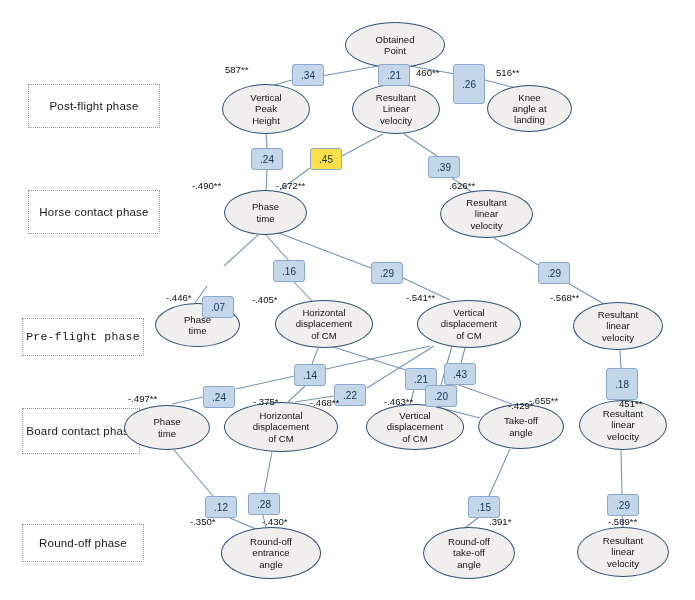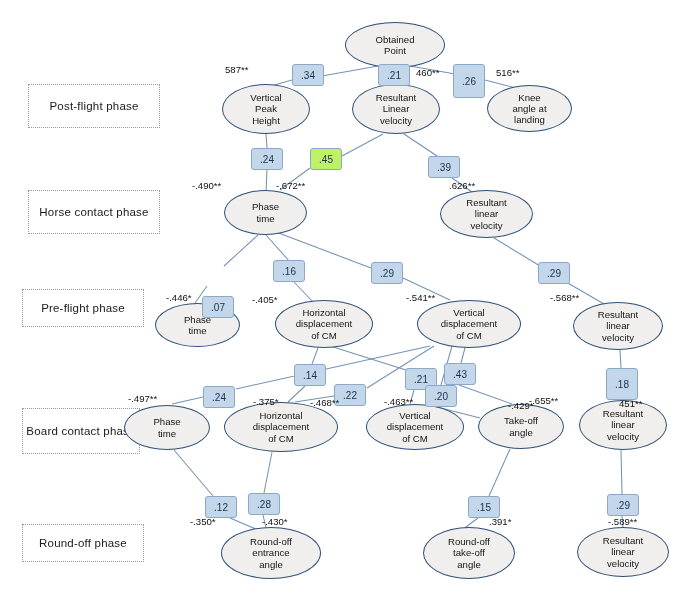--- a/index.html
+++ b/index.html
@@ -122,21 +122,21 @@
 
     <line x1="510" y1="449" x2="489" y2="496" stroke="#7492b5"></line>
     <line x1="478" y1="518" x2="462" y2="530" stroke="#7492b5"></line>
 
     <line x1="621" y1="450" x2="622" y2="494" stroke="#7492b5"></line>
     <line x1="622" y1="516" x2="623" y2="528" stroke="#7492b5"></line>
   </svg>
 
   <div class="phase-label" style="left: 28px; top: 84px; width: 132px; height: 44px; border-color: rgb(154, 154, 154);">Post-flight phase</div>
   <div class="phase-label" style="left: 28px; top: 190px; width: 132px; height: 44px; border-color: rgb(154, 154, 154);">Horse contact phase</div>
-  <div class="phase-label" style="left: 22px; top: 289px; width: 122px; height: 38px; border-color: rgb(154, 154, 154);">Pre-flight phase</div>
+  <div class="phase-label" style="left: 22px; top: 318px; width: 122px; height: 38px; border-color: rgb(154, 154, 154); font-family: Liberation Mono, monospace;">Pre-flight phase</div>
   <div class="phase-label" style="left: 22px; top: 408px; width: 118px; height: 46px; border-color: rgb(154, 154, 154);">Board contact phase</div>
   <div class="phase-label" style="left: 22px; top: 524px; width: 122px; height: 38px; border-color: rgb(154, 154, 154);">Round-off phase</div>
 
   <div class="node" style="left: 345px; top: 22px; width: 100px; height: 46px; border-color: rgb(46, 80, 118); background: rgb(240, 239, 238); color: rgb(20, 20, 20);">Obtained<br>Point</div>
   <div class="node" style="left: 222px; top: 84px; width: 88px; height: 50px; border-color: rgb(46, 80, 118); background: rgb(240, 239, 238); color: rgb(20, 20, 20);">Vertical<br>Peak<br>Height</div>
   <div class="node" style="left: 352px; top: 84px; width: 88px; height: 50px; border-color: rgb(46, 80, 118); background: rgb(240, 239, 238); color: rgb(20, 20, 20);">Resultant<br>Linear<br>velocity</div>
   <div class="node" style="left: 487px; top: 85px; width: 85px; height: 47px; border-color: rgb(46, 80, 118); background: rgb(240, 239, 238); color: rgb(20, 20, 20);">Knee<br>angle at<br>landing</div>
   <div class="node" style="left: 224px; top: 190px; width: 83px; height: 45px; border-color: rgb(46, 80, 118); background: rgb(240, 239, 238); color: rgb(20, 20, 20);">Phase<br>time</div>
   <div class="node" style="left: 440px; top: 190px; width: 93px; height: 48px; border-color: rgb(46, 80, 118); background: rgb(240, 239, 238); color: rgb(20, 20, 20);">Resultant<br>linear<br>velocity</div>
   <div class="node" style="left: 155px; top: 303px; width: 85px; height: 44px; border-color: rgb(46, 80, 118); background: rgb(240, 239, 238); color: rgb(20, 20, 20);">Phase<br>time</div>
@@ -147,23 +147,23 @@
   <div class="node" style="left: 224px; top: 402px; width: 114px; height: 50px; border-color: rgb(46, 80, 118); background: rgb(240, 239, 238); color: rgb(20, 20, 20);">Horizontal<br>displacement<br>of CM</div>
   <div class="node" style="left: 366px; top: 404px; width: 98px; height: 46px; border-color: rgb(46, 80, 118); background: rgb(240, 239, 238); color: rgb(20, 20, 20);">Vertical<br>displacement<br>of CM</div>
   <div class="node" style="left: 478px; top: 404px; width: 86px; height: 45px; border-color: rgb(46, 80, 118); background: rgb(240, 239, 238); color: rgb(20, 20, 20);">Take-off<br>angle</div>
   <div class="node" style="left: 579px; top: 400px; width: 88px; height: 50px; border-color: rgb(46, 80, 118); background: rgb(240, 239, 238); color: rgb(20, 20, 20);">Resultant<br>linear<br>velocity</div>
   <div class="node" style="left: 221px; top: 527px; width: 100px; height: 52px; border-color: rgb(46, 80, 118); background: rgb(240, 239, 238); color: rgb(20, 20, 20);">Round-off<br>entrance<br>angle</div>
   <div class="node" style="left: 423px; top: 527px; width: 92px; height: 52px; border-color: rgb(46, 80, 118); background: rgb(240, 239, 238); color: rgb(20, 20, 20);">Round-off<br>take-off<br>angle</div>
   <div class="node" style="left: 577px; top: 527px; width: 92px; height: 50px; border-color: rgb(46, 80, 118); background: rgb(240, 239, 238); color: rgb(20, 20, 20);">Resultant<br>linear<br>velocity</div>
 
   <div class="coefbox" style="left: 292px; top: 64px; width: 32px; height: 22px; background: rgb(195, 214, 234); border-color: rgb(138, 168, 200);">.34</div>
   <div class="coefbox" style="left: 378px; top: 64px; width: 32px; height: 22px; background: rgb(195, 214, 234); border-color: rgb(138, 168, 200);">.21</div>
-  <div class="coefbox" style="left: 453px; top: 64px; width: 32px; height: 34px; background: rgb(195, 214, 234); border-color: rgb(138, 168, 200);">.26</div>
+  <div class="coefbox" style="left: 453px; top: 64px; width: 32px; height: 40px; background: rgb(195, 214, 234); border-color: rgb(138, 168, 200);">.26</div>
   <div class="coefbox" style="left: 251px; top: 148px; width: 32px; height: 22px; background: rgb(195, 214, 234); border-color: rgb(138, 168, 200);">.24</div>
-  <div class="coefbox" style="left: 310px; top: 148px; width: 32px; height: 22px; background: #bef264; border-color: rgb(138, 168, 200);">.45</div>
+  <div class="coefbox" style="left: 310px; top: 148px; width: 32px; height: 22px; background: #fde047; border-color: rgb(138, 168, 200);">.45</div>
   <div class="coefbox" style="left: 428px; top: 156px; width: 32px; height: 22px; background: rgb(195, 214, 234); border-color: rgb(138, 168, 200);">.39</div>
   <div class="coefbox" style="left: 202px; top: 264px; width: 32px; height: 22px; background: rgb(195, 214, 234); border-color: rgb(138, 168, 200); margin-top: 32px;">.07</div>
   <div class="coefbox" style="left: 273px; top: 260px; width: 32px; height: 22px; background: rgb(195, 214, 234); border-color: rgb(138, 168, 200);">.16</div>
   <div class="coefbox" style="left: 371px; top: 262px; width: 32px; height: 22px; background: rgb(195, 214, 234); border-color: rgb(138, 168, 200);">.29</div>
   <div class="coefbox" style="left: 538px; top: 262px; width: 32px; height: 22px; background: rgb(195, 214, 234); border-color: rgb(138, 168, 200);">.29</div>
   <div class="coefbox" style="left: 294px; top: 364px; width: 32px; height: 22px; background: rgb(195, 214, 234); border-color: rgb(138, 168, 200);">.14</div>
   <div class="coefbox" style="left: 405px; top: 368px; width: 32px; height: 22px; background: rgb(195, 214, 234); border-color: rgb(138, 168, 200);">.21</div>
   <div class="coefbox" style="left: 444px; top: 363px; width: 32px; height: 22px; background: rgb(195, 214, 234); border-color: rgb(138, 168, 200);">.43</div>
   <div class="coefbox" style="left: 203px; top: 386px; width: 32px; height: 22px; background: rgb(195, 214, 234); border-color: rgb(138, 168, 200);">.24</div>
   <div class="coefbox" style="left: 334px; top: 384px; width: 32px; height: 22px; background: rgb(195, 214, 234); border-color: rgb(138, 168, 200);">.22</div>

